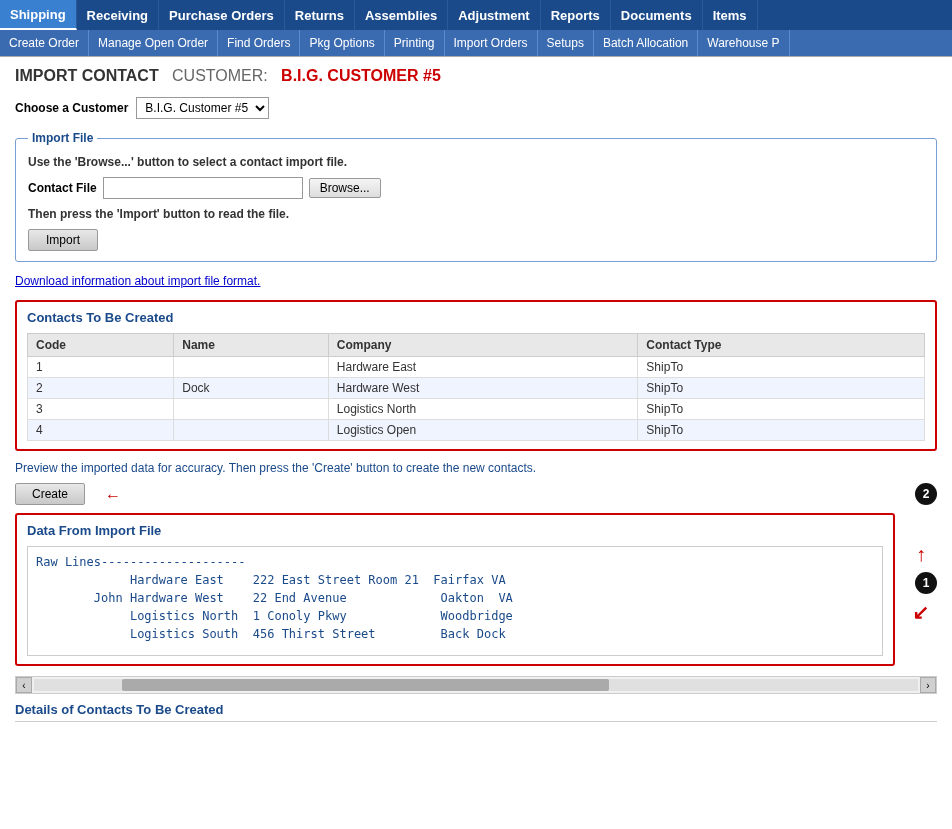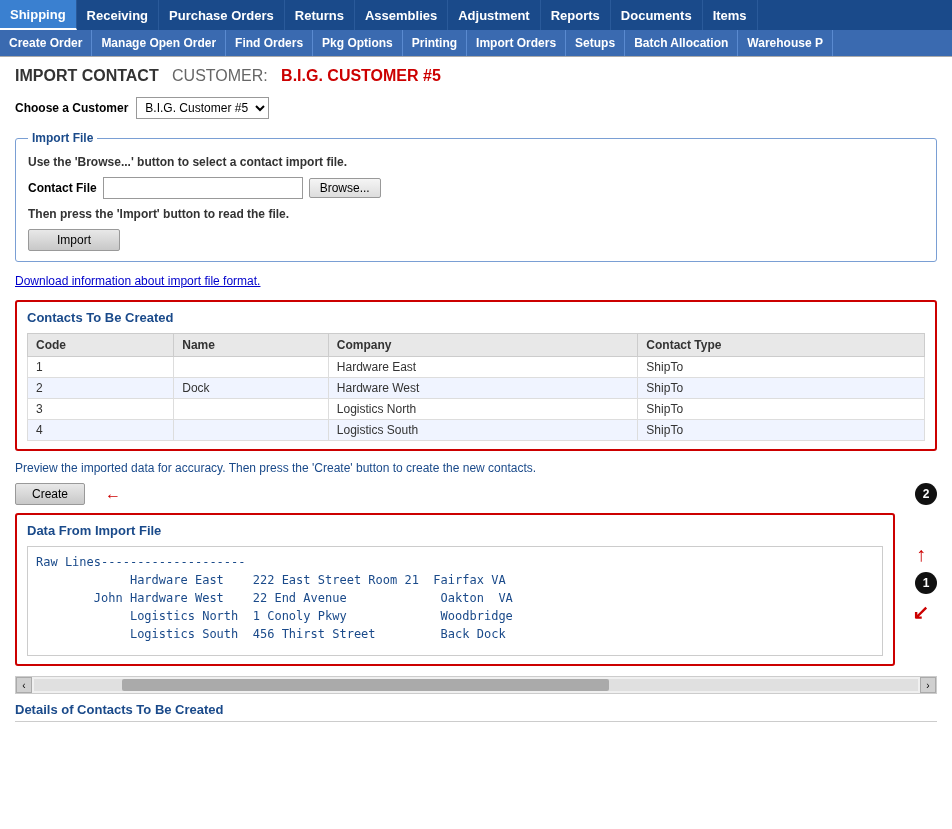--- a/index.html
+++ b/index.html
@@ -41,21 +41,20 @@
     }
     .sub-nav a {
       color: #fff;
       text-decoration: none;
       padding: 12px 9px;
       display: flex;
       align-items: center;
       font-size: 12px;
       cursor: pointer;
       border-right: 1px solid #5a8ad0;
-      font-weight: bold;
     }
 
     
     .page-content {
       padding: 10px 15px;
     }
 
     
     .page-title {
       font-size: 16px;
@@ -120,21 +119,21 @@
       cursor: pointer;
       border-radius: 2px;
       text-align: right;
     }
     .import-note {
       color: #333;
       font-size: 12px;
       margin-bottom: 6px;
     }
     .btn-import {
-      padding: 3px 28px;
+      padding: 3px 17px;
       background: linear-gradient(to bottom, #e8e8e8, #c8c8c8);
       border: 1px solid #999;
       font-size: 12px;
       cursor: pointer;
       border-radius: 2px;
     }
 
     
     .download-link {
       color: #0000cc;
@@ -335,21 +334,21 @@
           </tr>
           <tr>
             <td>3</td>
             <td></td>
             <td>Logistics North</td>
             <td>ShipTo</td>
           </tr>
           <tr>
             <td>4</td>
             <td></td>
-            <td>Logistics South</td>
+            <td>Logistics Open</td>
             <td>ShipTo</td>
           </tr>
         </tbody>
     </table>
   </div>
 
   <div style="display:flex; align-items:center; margin-bottom:8px; gap:8px;">
     <p style="color:#1a4a8a; font-size:12px; flex:1;">Preview the imported data for accuracy. Then press the 'Create' button to create the new contacts.</p>
   </div>
   <div style="display:flex; align-items:center; margin-bottom:8px; gap:10px;">

